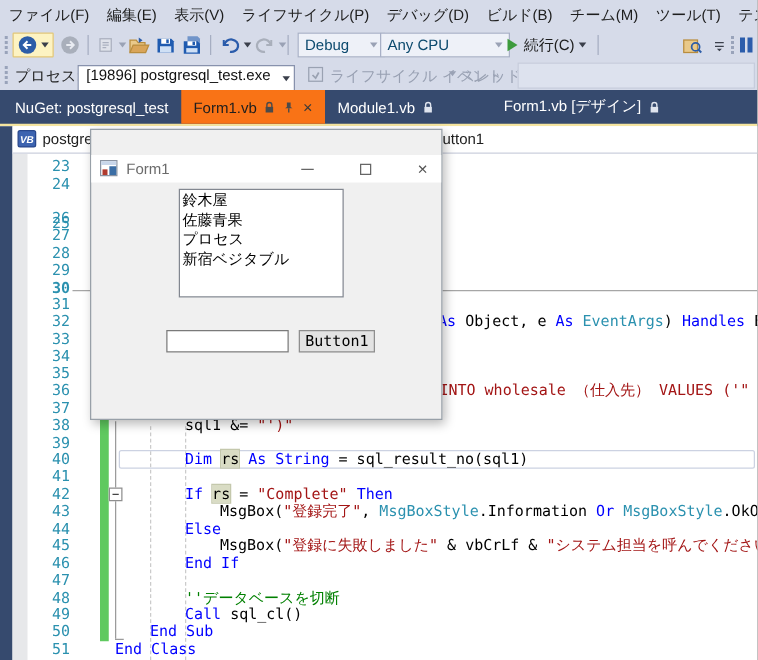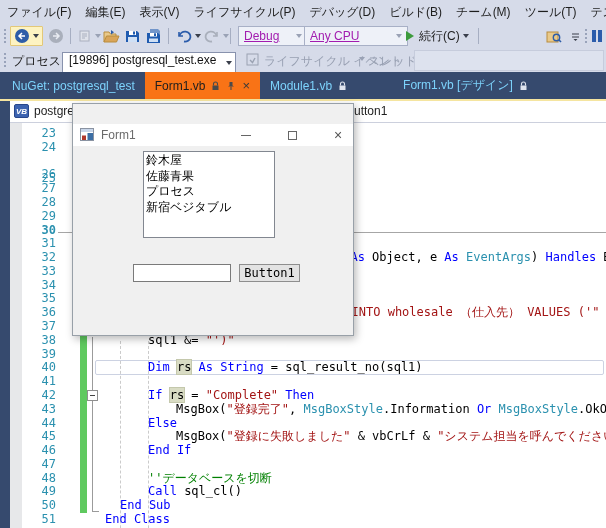--- a/index.html
+++ b/index.html
@@ -14,35 +14,35 @@
   .procbar{position:absolute;left:0,top:0;left:0;top:48px;width:606px;height:24px;background:#d6dbe9;}
   .grip{position:absolute;top:4px;width:4px;height:16px;
         background-image:radial-gradient(#99a3ba 40%,transparent 42%);background-size:4px 4px;}
   .tsep{position:absolute;top:4px;width:1px;height:16px;background:#a6aec2;}
   .tbtn{position:absolute;top:3px;height:18px;display:flex;align-items:center;}
   .caret{width:0;height:0;border-left:3px solid transparent;border-right:3px solid transparent;
          border-top:4px solid #3a3f4b;margin-left:3px;}
   .caret.dim{border-top-color:#9aa2b5;}
   .hl-yellow{background:#fdf3c2;border:1px solid #e3c878;border-radius:1px;padding:1px 3px;display:flex;align-items:center;}
   .combo{position:absolute;top:2px;height:18px;border:1px solid #a8b0c6;background:#eef1f8;
-         color:#a21caf;display:flex;align-items:center;padding:0 5px;white-space:nowrap;text-decoration:underline;}
+         color:#0c4a6e;display:flex;align-items:center;padding:0 5px;white-space:nowrap;}
   .combo .caret{margin-left:auto;}
   .combo-white{position:absolute;top:4px;height:19px;background:#fff;border:1px solid #8892ad;
          display:flex;align-items:flex-start;color:#111;}
   .combo-white .txt{padding:0 6px;white-space:nowrap;overflow:hidden;flex:1;}
   .combo-white .dd{width:15px;height:100%;display:flex;align-items:center;justify-content:center;}
   .grayed{color:#98a0b2;}
   .play-tri{width:0;height:0;border-top:5px solid transparent;border-bottom:5px solid transparent;
             border-left:8px solid #3d9b3d;margin-right:5px;}
   .pause-bars{display:flex;gap:2px;}
   .pause-bars i{display:block;width:4px;height:12px;background:#2b5cab;}
   
   .tabwell{position:absolute;left:0;top:72px;width:606px;height:29px;background:#364a6e;
            border-bottom:2px solid #f5e5a0;box-sizing:border-box;display:flex;align-items:stretch;padding-left:0;}
-  .tab{display:flex;align-items:center;gap:6px;padding:0 10px;color:#7dd3fc;white-space:nowrap;}
+  .tab{display:flex;align-items:center;gap:6px;padding:0 10px;color:#ffffff;white-space:nowrap;}
   .tab.active{background:#f97316;color:#1e1e1e;}
   .tab .ticon{display:flex;align-items:center;}
   .tab .x{font-size:13px;line-height:1;color:#3a3a3a;}
   
   .editor{position:absolute;left:0;top:101px;width:606px;height:427px;background:#fff;cursor:text;}
   .blue-strip{position:absolute;left:0;top:0;width:10px;height:427px;background:#364a6e;}
   .glyph-margin{position:absolute;left:10px;top:22px;width:12px;height:405px;background:#e7e8ea;}
   .navbar{position:absolute;left:10px;top:0;width:596px;height:22px;background:#fff;
           border-bottom:1px solid #ccd0dd;box-sizing:border-box;}
   .vbicon{position:absolute;left:4px;top:3px;width:15px;height:14px;background:#3c63b0;border:1px solid #28478c;
@@ -349,21 +349,21 @@
         <div class="code-line" style="left: 148px; top: 231.8px;"><span class="cs-p">sql1 &amp;= </span><span class="cs-s">"')"</span></div>
         <div class="code-line" style="left: 148px; top: 259.3px;"><span class="cs-k">Dim </span><span class="cs-hl">rs</span><span class="cs-k"> As String</span><span class="cs-p"> = sql_result_no(sql1)</span></div>
         <div class="code-line" style="left: 148px; top: 286.9px;"><span class="cs-k">If </span><span class="cs-hl">rs</span><span class="cs-p"> = </span><span class="cs-s">"Complete"</span><span class="cs-k"> Then</span></div>
         <div class="code-line" style="left: 176px; top: 300.7px;"><span class="cs-p">MsgBox(</span><span class="cs-s">"登録完了"</span><span class="cs-p">, </span><span class="cs-ty">MsgBoxStyle</span><span class="cs-p">.Information </span><span class="cs-k">Or </span><span class="cs-ty">MsgBoxStyle</span><span class="cs-p">.OkOnly)</span></div>
         <div class="code-line" style="left: 148px; top: 314.5px;"><span class="cs-k">Else</span></div>
         <div class="code-line" style="left: 176px; top: 328.3px;"><span class="cs-p">MsgBox(</span><span class="cs-s">"登録に失敗しました"</span><span class="cs-p"> &amp; vbCrLf &amp; </span><span class="cs-s">"システム担当を呼んでください"</span></div>
         <div class="code-line" style="left: 148px; top: 342.1px;"><span class="cs-k">End If</span></div>
         <div class="code-line" style="left: 148px; top: 369.6px;"><span class="cs-c">''データベースを切断</span></div>
         <div class="code-line" style="left: 148px; top: 383.4px;"><span class="cs-k">Call </span><span class="cs-p">sql_cl()</span></div>
         <div class="code-line" style="left: 120px; top: 397.2px;"><span class="cs-k">End Sub</span></div>
-        <div class="code-line" style="left: 105px; top: 411px;"><span class="cs-k">End Class</span></div>
+        <div class="code-line" style="left: 92px; top: 411px;"><span class="cs-k">End Class</span></div>
       </div>
   </div>
 
   <div class="form-win">
     <div class="form-title">
       <span class="form-ico">
           <svg width="15" height="14" viewBox="0 0 15 14">
             <rect x="0.5" y="0.5" width="13" height="12" fill="#fff" stroke="#8a93a2"></rect>
             <rect x="1" y="1" width="12" height="3" fill="#c8d6ea"></rect>
             <rect x="7.5" y="5" width="5.5" height="7" fill="#3b6ea5"></rect>

